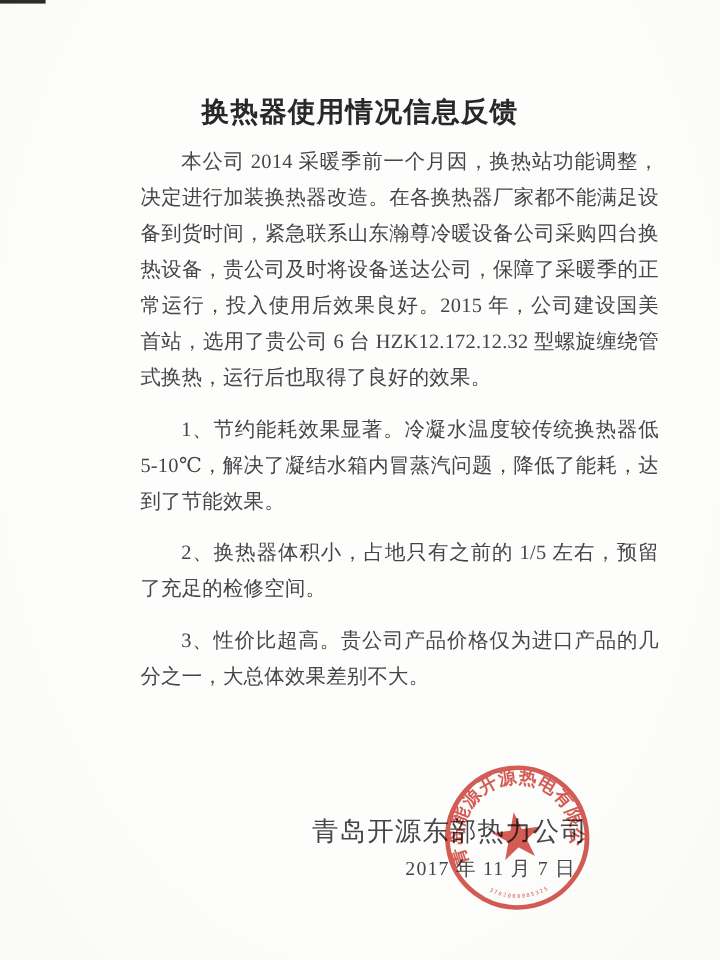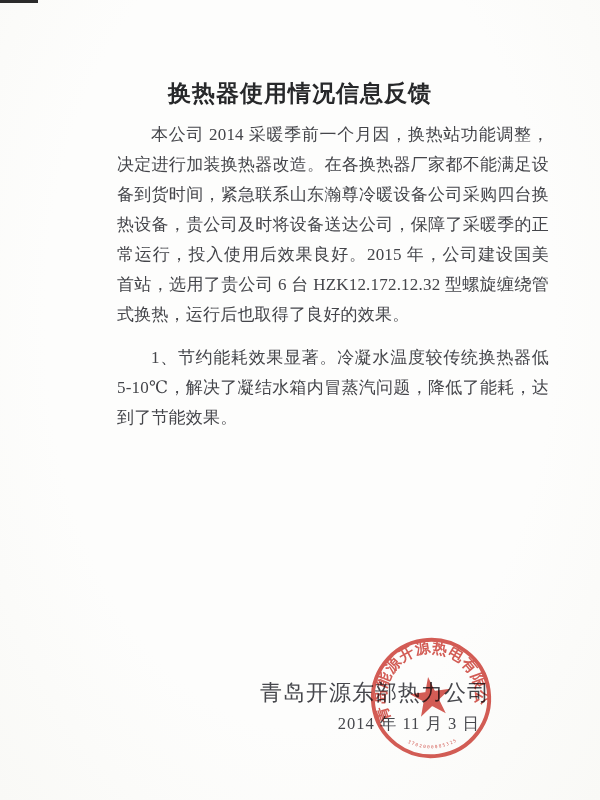--- a/index.html
+++ b/index.html
@@ -104,25 +104,27 @@
 
 <div class="scan">
 
   <div class="scan-artifact"></div>
 
   <h1 class="title">换热器使用情况信息反馈</h1>
 
   <div class="body-block">
     <p class="para">本公司 2014 采暖季前一个月因，换热站功能调整，决定进行加装换热器改造。在各换热器厂家都不能满足设备到货时间，紧急联系山东瀚尊冷暖设备公司采购四台换热设备，贵公司及时将设备送达公司，保障了采暖季的正常运行，投入使用后效果良好。2015 年，公司建设国美首站，选用了贵公司 6 台 HZK12.172.12.32 型螺旋缠绕管式换热，运行后也取得了良好的效果。</p>
     <p class="para">1、节约能耗效果显著。冷凝水温度较传统换热器低 5-10℃，解决了凝结水箱内冒蒸汽问题，降低了能耗，达到了节能效果。</p>
+    <p class="para">2、换热器体积小，占地只有之前的 1/5 左右，预留了充足的检修空间。</p>
+    <p class="para">3、性价比超高。贵公司产品价格仅为进口产品的几分之一，大总体效果差别不大。</p>
   </div>
 
   <div class="sig-company">青岛开源东部热力公司</div>
 
-  <div class="sig-date">2014 年 11 月 3 日</div>
+  <div class="sig-date">2017 年 11 月 7 日</div>
 
   <svg class="seal" viewBox="0 0 130 130">
     <defs>
       <path id="seal-arc" d="M 20.8 81.1 A 47 47 0 1 1 109.2 81.1" fill="none"></path>
       <path id="seal-serial-arc" d="M 31.6 104.8 A 52 52 0 0 0 98.4 104.8" fill="none"></path>
     </defs>
     <g>
       <circle class="ring" cx="65" cy="65" r="60" stroke="#cf463e"></circle>
       <text class="ring-text" fill="#cf463e">
         <textPath href="#seal-arc" startOffset="0" textLength="194" lengthAdjust="spacing">青岛能源开源热电有限公司</textPath>

